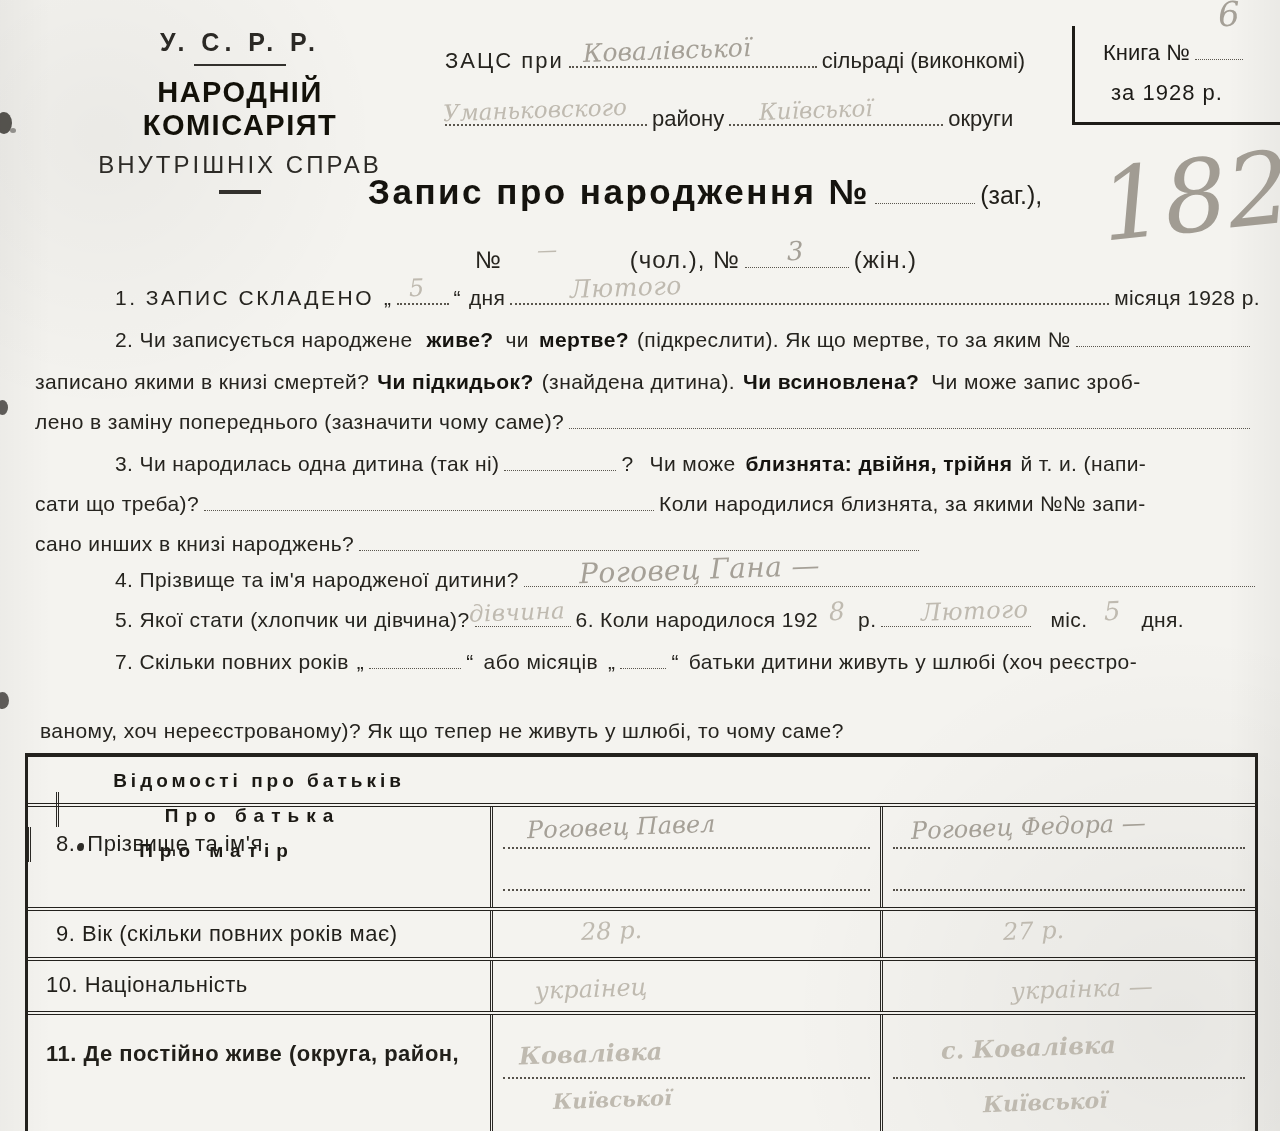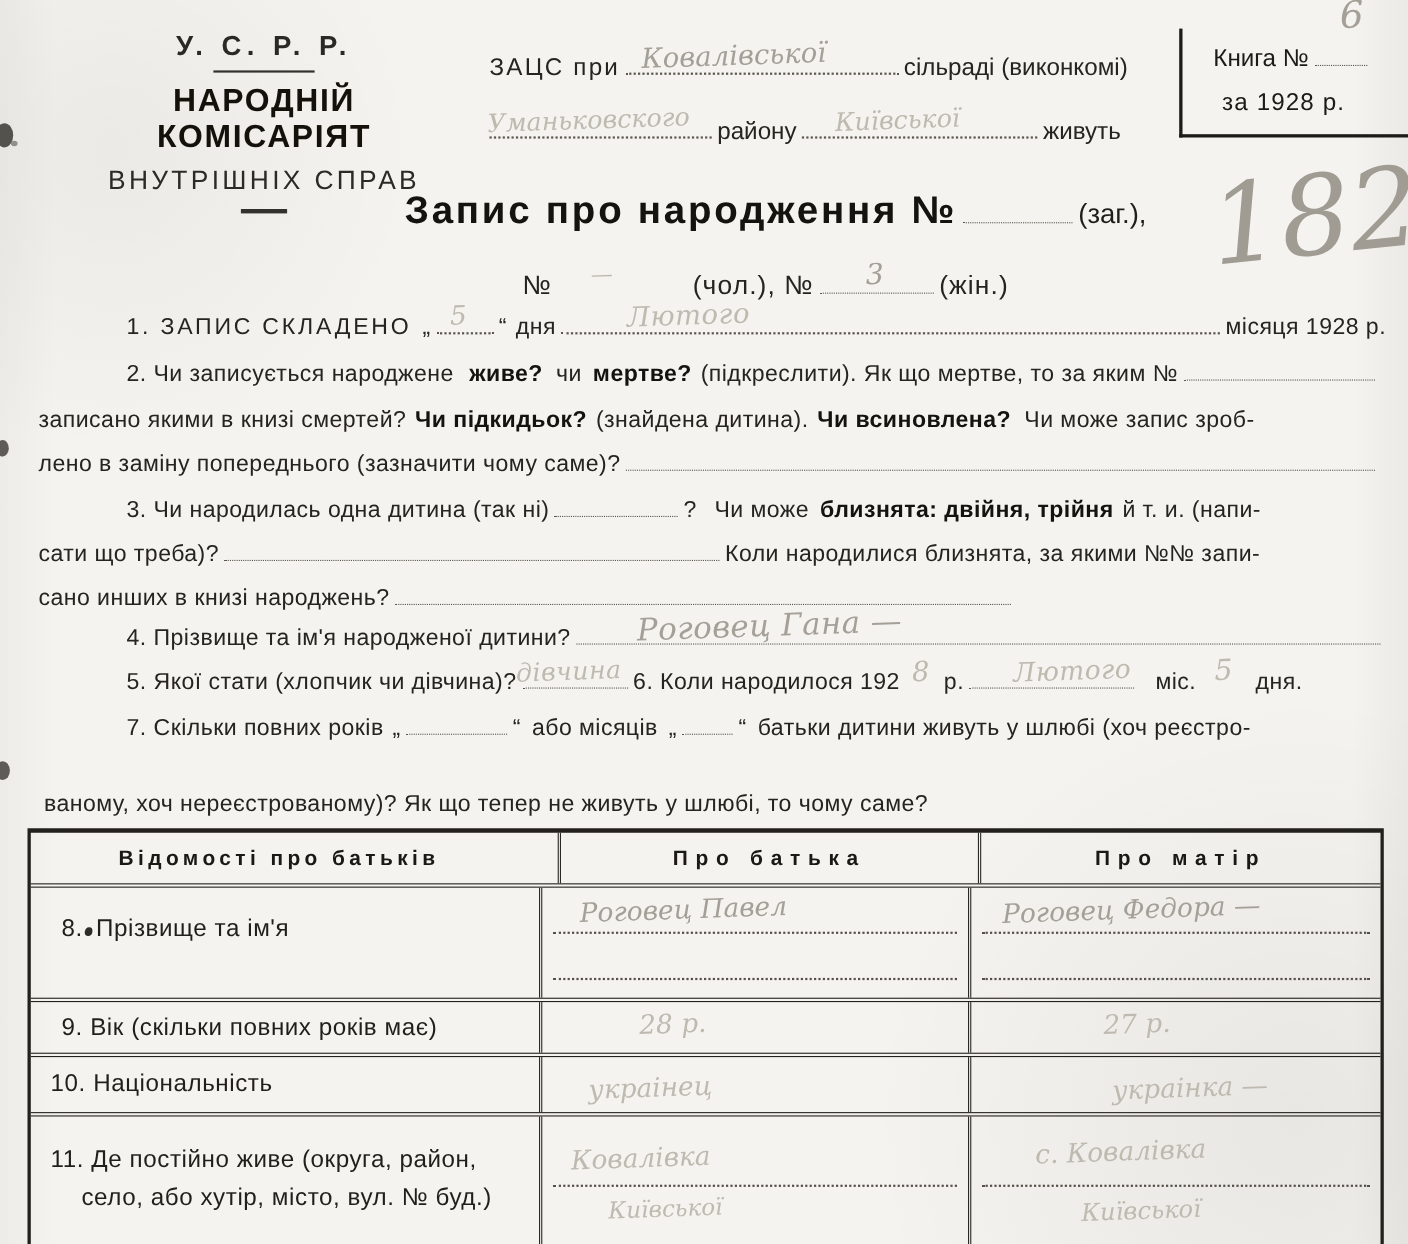--- a/index.html
+++ b/index.html
@@ -87,21 +87,21 @@
       <span class="pt">сільраді (виконкомі)</span>
     </div>
     <div class="hline" style="margin-top:32px;">
       <span class="dots" style="width:202px;margin-left:0;">
         <span class="hw overdots faint" style="font-size:23px;left:-2px;">Уманьковского</span>
       </span>
       <span class="pt">району</span>
       <span class="dots" style="width:214px;">
         <span class="hw overdots faint" style="font-size:23px;left:30px;">Київської</span>
       </span>
-      <span class="pt">живуть</span>
+      <span class="pt">округи</span>
     </div>
   </div>
 
   <div class="abs bookbox">
     <div class="row1">
       <span>Книга №</span>
       <span class="dots" style="width:48px;border-bottom-width:1px;"></span>
     </div>
     <div class="row2">за 1928 р.</div>
   </div>
@@ -216,21 +216,21 @@
     <span>“</span>
     <span style="margin-left:10px;">батьки дитини живуть у шлюбі (хоч реєстро-</span>
   </div>
   <div class="fline" style="left:35px;top:719px;width:1220px;flex-direction:column;">
     <span>ваному, хоч нереєстрованому)? Як що тепер не живуть у шлюбі, то чому саме?</span>
     <span class="dots grow" style="border-bottom-width:1px;border-bottom-color:#8d897f;"></span>
   </div>
 
   <div class="abs tbl">
 
-    <div class="trow" style="height:46px;">
+    <div class="trow" style="height:46px;flex-direction:column;">
       <div class="td c1 th" style="letter-spacing:4px;">Відомості про батьків</div>
       <div class="td c2 th" style="letter-spacing:7px;margin-left:28px;">Про батька</div>
       <div class="td c3 th" style="letter-spacing:7px;">Про матір</div>
     </div>
 
     <div class="trow sep" style="height:100px;">
       <div class="td c1">
         <div class="rowlabel" style="padding:24px 0 0 28px;">
           <span>8.</span><span class="blot"></span><span>Прізвище  та  ім'я</span>
         </div>
@@ -264,24 +264,23 @@
         <div class="rowlabel" style="padding:11px 0 0 18px;">10. Національність</div>
       </div>
       <div class="td c2">
         <span class="cellhw hw faint" style="top:14px;left:42px;">украінец</span>
       </div>
       <div class="td c3">
         <span class="cellhw hw faint" style="top:14px;left:128px;">украінка —</span>
       </div>
     </div>
 
-    <div class="trow sep" style="height:116px;">
+    <div class="trow sep" style="height:116px;font-weight:bold;">
       <div class="td c1">
         <div class="rowlabel" style="padding:26px 0 0 18px;">11. Де постійно живе (округа, район,</div>
-        <div class="rowlabel" style="padding:8px 0 0 46px;">село, або хутір, місто, вул. № буд.)</div>
       </div>
       <div class="td c2">
         <div class="cline" style="top:62px;"></div>
         <span class="cellhw hw faint" style="top:24px;left:26px;">Ковалівка</span>
         <span class="cellhw hw faint" style="top:72px;left:60px;font-size:21px;">Київської</span>
       </div>
       <div class="td c3">
         <div class="cline" style="top:62px;"></div>
         <span class="cellhw hw faint" style="top:18px;left:58px;">с. Ковалівка</span>
         <span class="cellhw hw faint" style="top:74px;left:100px;font-size:22px;">Київської</span>

